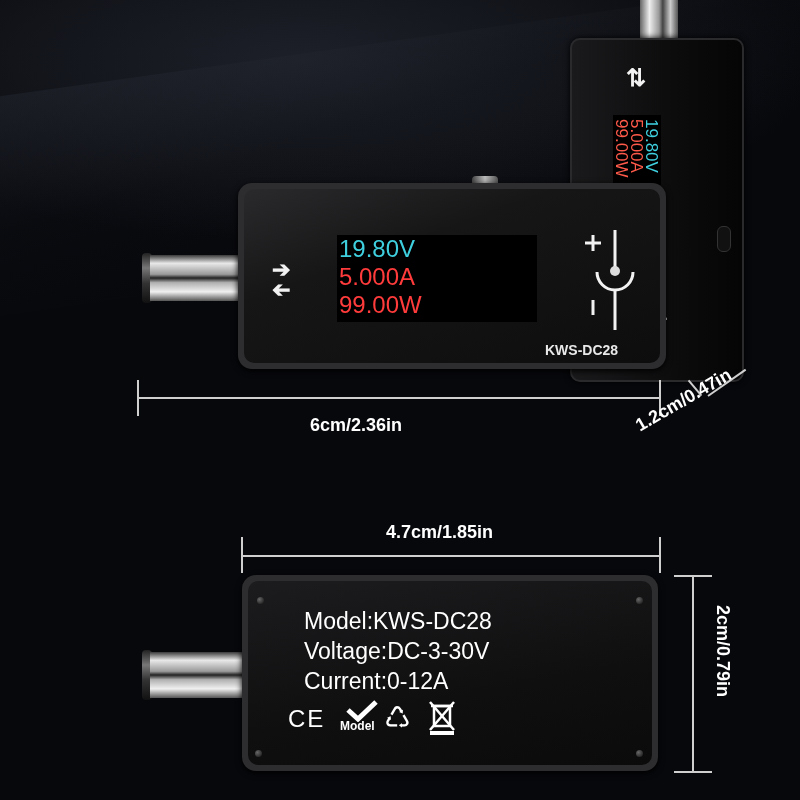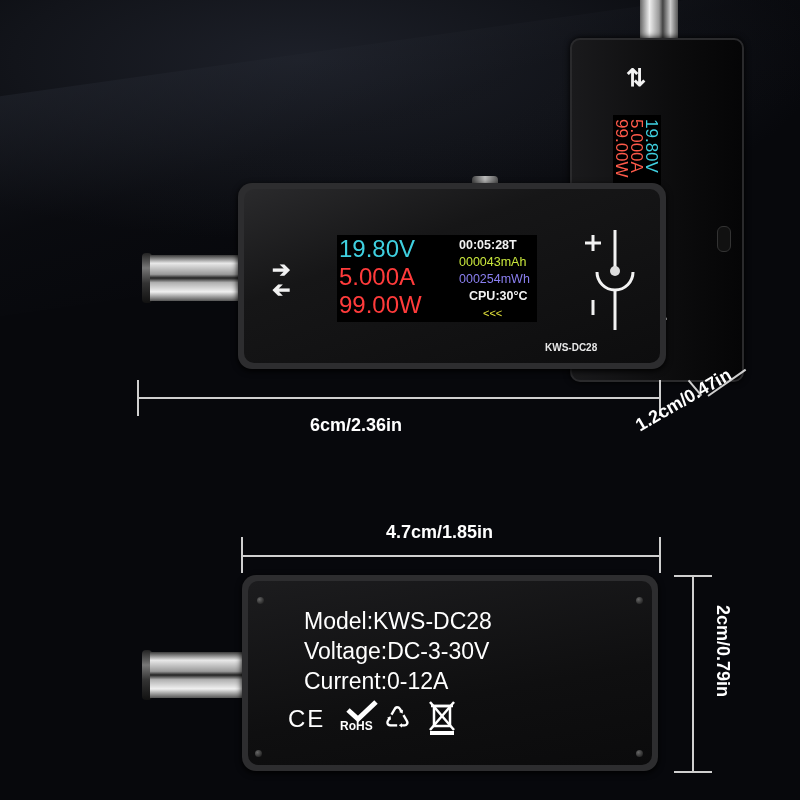--- a/index.html
+++ b/index.html
@@ -22,21 +22,21 @@
   
   .front-dev{left:238px;top:183px;width:428px;height:186px;border-radius:14px;background:#2d2d2f;box-shadow:0 2px 6px #000;}
   .front-face{left:244px;top:189px;width:416px;height:174px;border-radius:10px;background:linear-gradient(160deg,#2a2a2c 0%,#161617 35%,#0d0d0e 100%);}
   .front-knob{left:472px;top:176px;width:26px;height:9px;border-radius:4px 4px 0 0;background:linear-gradient(90deg,#444,#bbb,#555);}
   .jack{height:46px;background:linear-gradient(180deg,#3a3a3a 0%,#e8e8e8 18%,#9a9a9a 42%,#222 50%,#b0b0b0 60%,#f0f0f0 80%,#555 100%);}
   .jack-tip{width:10px;height:50px;border-radius:4px;background:linear-gradient(180deg,#222,#777 30%,#333 60%,#111);}
   .arrows-lr{left:270px;top:260px;color:#f2f2f2;font-size:22px;line-height:20px;font-weight:bold;}
   .screen{left:337px;top:235px;width:200px;height:87px;background:#000;}
   .scr-left{position:absolute;left:2px;top:0;font-size:24px;line-height:28px;}
   .scr-right{position:absolute;left:122px;top:2px;font-size:12.5px;line-height:17px;}
-  .model-front{left:545px;top:342px;color:#e8e8e8;font-size:10px;font-weight:bold;}
+  .model-front{left:545px;top:342px;color:#e8e8e8;font-size:14px;font-weight:bold;}
 
   .symbol{left:580px;top:225px;width:70px;height:110px;}
 
   
   .dim{background:#cfcfcf;}
   .dim-label{color:#fff;font-weight:bold;font-size:18px;white-space:nowrap;}
 
   
   .label-dev{left:242px;top:575px;width:416px;height:196px;border-radius:14px;background:#2d2d2f;box-shadow:0 2px 6px #000;}
   .label-face{left:248px;top:581px;width:404px;height:184px;border-radius:10px;background:linear-gradient(170deg,#1c1c1e 0%,#0f0f10 60%,#0b0b0c 100%);}
@@ -69,27 +69,20 @@
 <div class="abs arrows-lr">
   <div style="margin-left:2px;">➔</div>
   <div style="transform:scaleX(-1);">➔</div>
 </div>
 
 <div class="abs screen">
   <div class="scr-left">
     <div style="color:#3fd0e0;">19.80V</div>
     <div style="color:#ff3b3b;">5.000A</div>
     <div style="color:#ff3b3b;">99.00W</div>
-  </div>
-  <div class="scr-right">
-    <div style="color:#f2f2f2;font-weight:bold;">00:05:28T</div>
-    <div style="color:#c8e63c;">000043mAh</div>
-    <div style="color:#8a7ff0;">000254mWh</div>
-    <div style="color:#f2f2f2;padding-left:10px;font-weight:bold;">CPU:30°C</div>
-    <div style="color:#e6e63c;padding-left:24px;font-size:11px;">&lt;&lt;&lt;</div>
   </div>
 </div>
 
 <svg class="abs symbol" viewBox="0 0 70 110">
   <line x1="35" y1="5" x2="35" y2="45" stroke="#f2f2f2" stroke-width="3"></line>
   <circle cx="35" cy="46" r="5" fill="#ddd"></circle>
   <path d="M17 47 A18 18 0 0 0 53 47" fill="none" stroke="#f2f2f2" stroke-width="3"></path>
   <line x1="35" y1="65" x2="35" y2="105" stroke="#f2f2f2" stroke-width="3"></line>
   <line x1="5" y1="18" x2="21" y2="18" stroke="#f2f2f2" stroke-width="3"></line>
   <line x1="13" y1="10" x2="13" y2="26" stroke="#f2f2f2" stroke-width="3"></line>
@@ -127,21 +120,21 @@
 
 <div class="abs spec" style="top:608px;">Model:KWS-DC28</div>
 <div class="abs spec" style="top:638px;">Voltage:DC-3-30V</div>
 <div class="abs spec" style="top:668px;">Current:0-12A</div>
 
 <div class="abs cert" style="left:288px;font-size:24px;letter-spacing:2px;">CE</div>
 <div class="abs cert" style="left:338px;top:700px;width:46px;height:36px;">
   <svg width="36" height="22" viewBox="0 0 36 22" style="position:absolute;left:6px;top:0;">
       <path d="M4 10 L14 19 L32 2" fill="none" stroke="#fff" stroke-width="5"></path>
     </svg>
-  <span style="position:absolute;left:2px;top:19px;font-size:12px;font-weight:bold;">RoHS</span>
+  <span style="position:absolute;left:2px;top:19px;font-size:12px;font-weight:bold;">Model</span>
 </div>
 <div class="abs cert" style="left:384px;top:700px;font-size:30px;">♺</div>
 <svg class="abs" style="left:428px;top:700px;" width="28" height="36" viewBox="0 0 28 36">
   <rect x="6" y="6" width="16" height="20" fill="none" stroke="#fff" stroke-width="2.5"></rect>
   <line x1="3" y1="6" x2="25" y2="6" stroke="#fff" stroke-width="2.5"></line>
   <line x1="2" y1="2" x2="26" y2="30" stroke="#fff" stroke-width="2.5"></line>
   <line x1="26" y1="2" x2="2" y2="30" stroke="#fff" stroke-width="2.5"></line>
   <rect x="2" y="31" width="24" height="4" fill="#fff"></rect>
 </svg>
 

